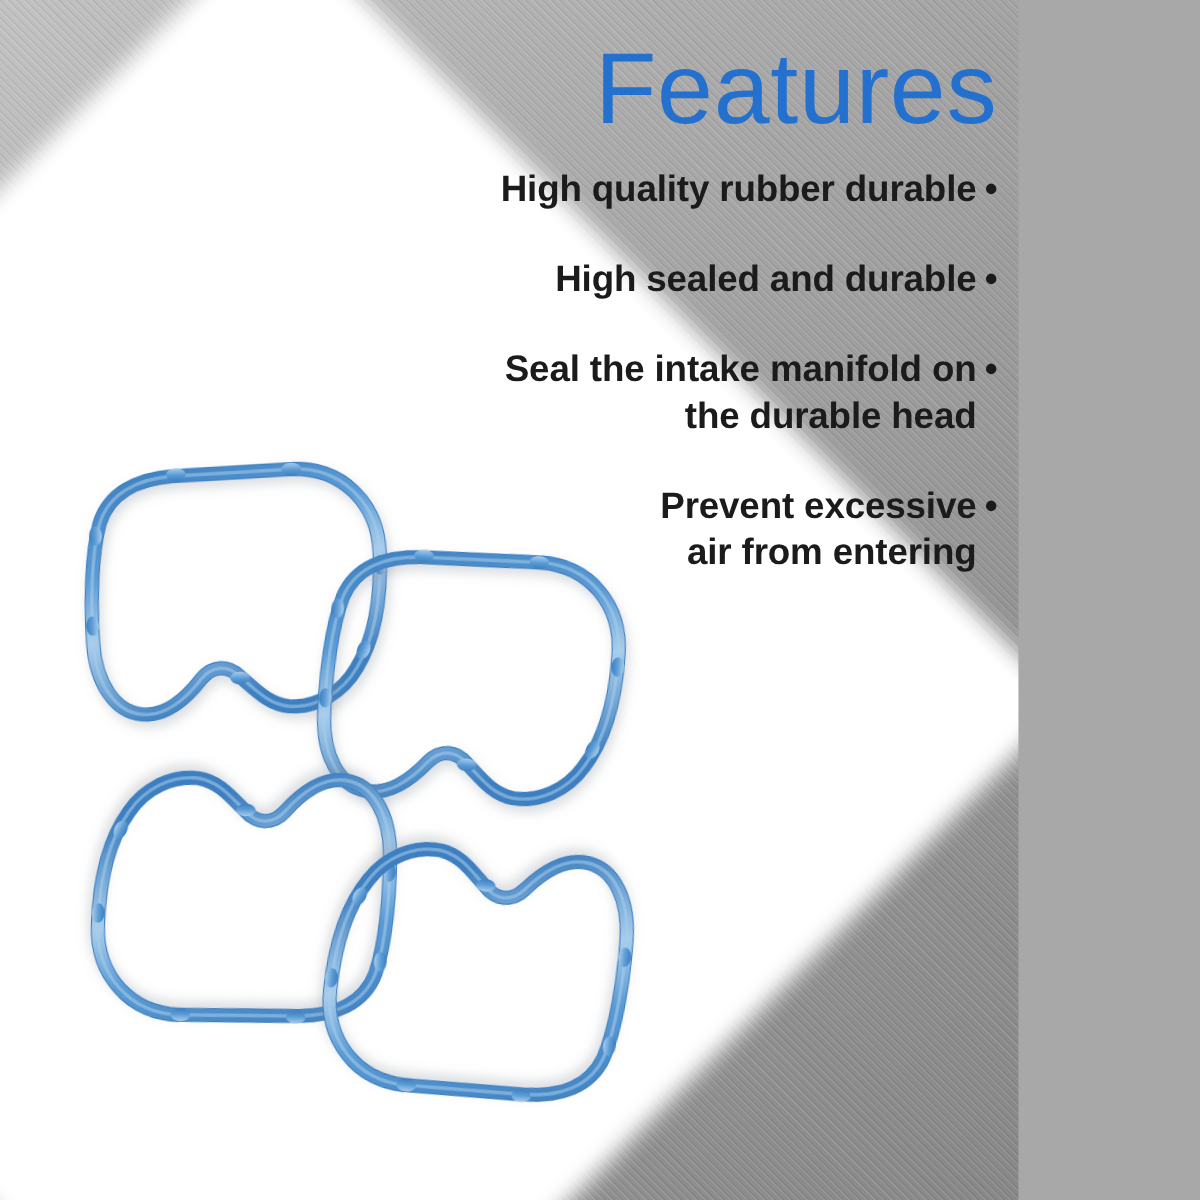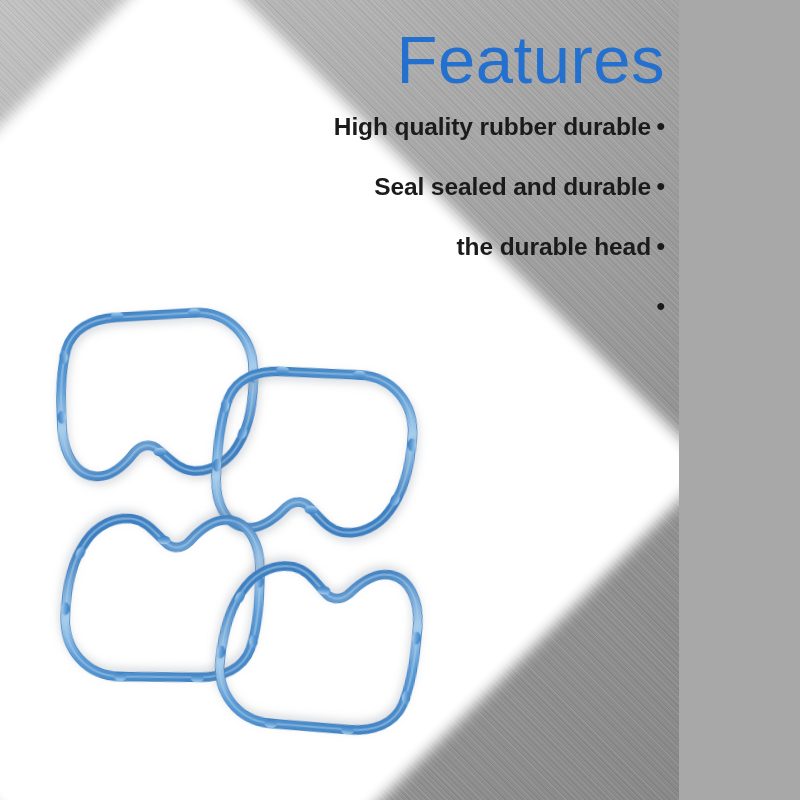--- a/index.html
+++ b/index.html
@@ -231,26 +231,29 @@
     </div>
 
   <div id="copy">
     <h1 id="features-title">Features</h1>
     <ul class="feature-list" id="feature-list">
         <li class="feature-item">
           <span class="feature-text">High quality rubber durable</span>
           <span class="feature-bullet">•</span>
         </li>
         <li class="feature-item">
-          <span class="feature-text">Seal sealed and durable</span>
-          <span class="feature-bullet">•</span>
-        </li>
-        <li class="feature-item">
+          <span class="feature-text">High sealed and durable</span>
+          <span class="feature-bullet">•</span>
+        </li>
+        <li class="feature-item">
+          <span class="feature-text">Seal the intake manifold on</span>
           <span class="feature-text">the durable head</span>
           <span class="feature-bullet">•</span>
         </li>
         <li class="feature-item">
+          <span class="feature-text">Prevent excessive</span>
+          <span class="feature-text">air from entering</span>
           <span class="feature-bullet">•</span>
         </li>
       </ul>
   </div>
 
 </div>
 
 </body></html>

